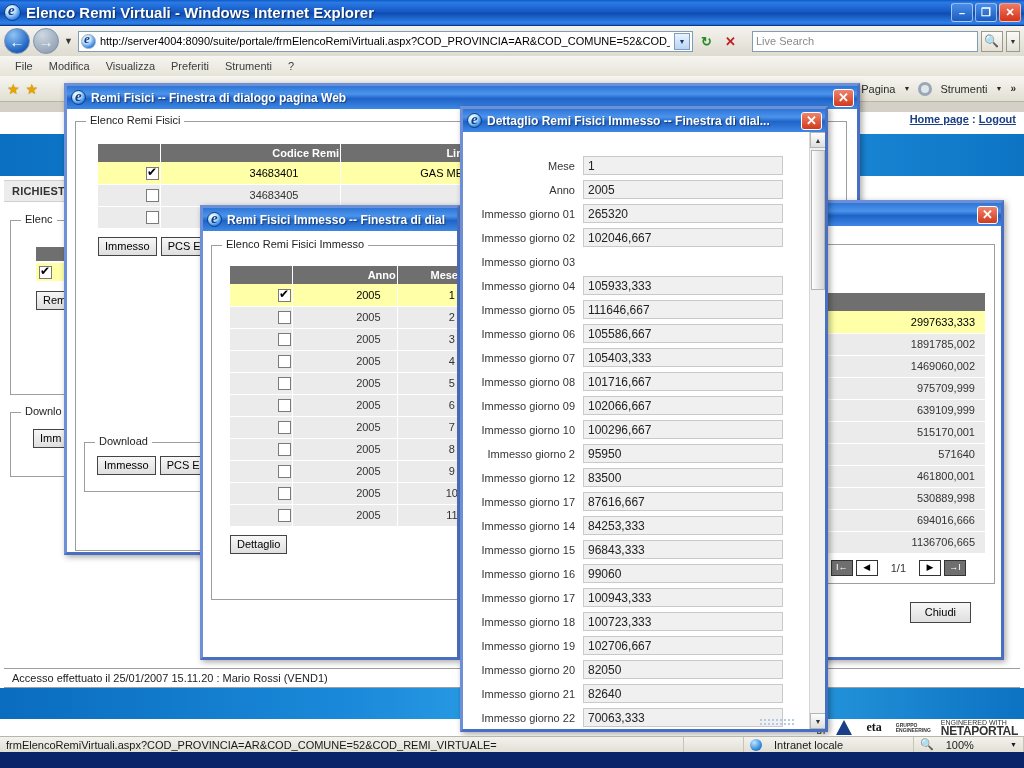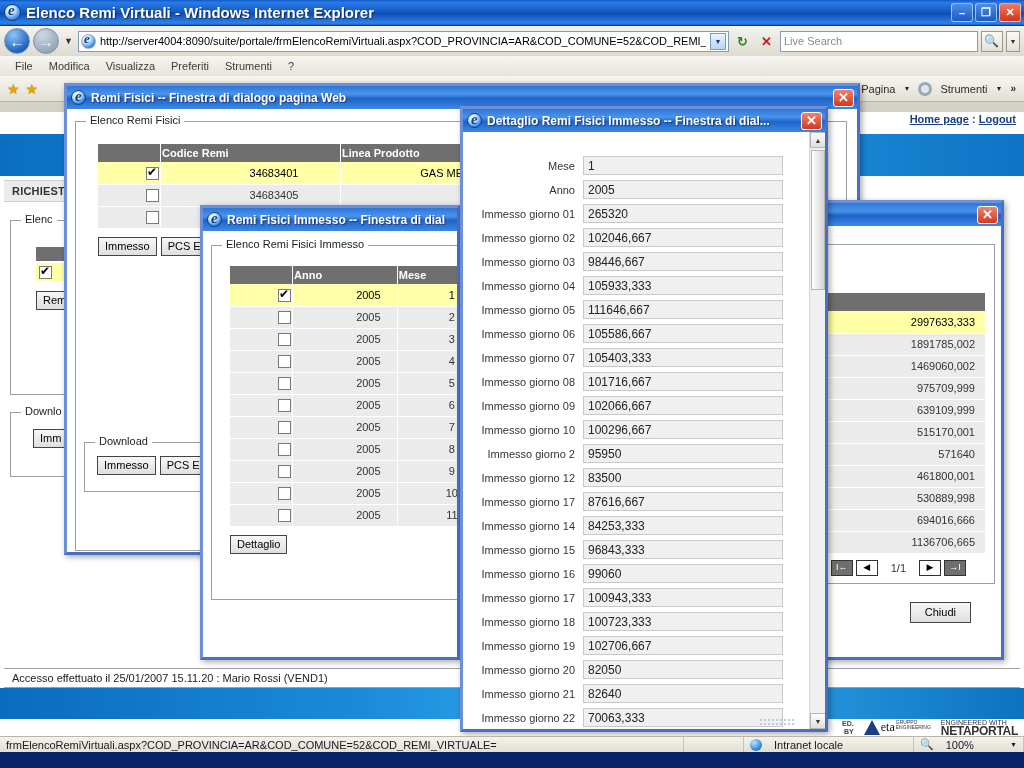--- a/index.html
+++ b/index.html
@@ -96,23 +96,23 @@
     display: flex; align-items: center; justify-content: center;
     font-size: 7px; color: #0a3c7d;
   }
   .tbico {
     width: 21px; height: 21px; display: flex; align-items: center; justify-content: center;
     font-size: 13px; font-weight: bold;
   }
   .tbico.refresh { color: #2a8a2a; }
   .tbico.stop { color: #c02020; }
   .searchbox {
-    width: 198px; height: 21px; background: #fff; border: 1px solid #7f9db9;
+    width: 226px; height: 21px; background: #fff; border: 1px solid #7f9db9;
     display: flex; align-items: center; padding: 0 3px;
-    color: #8a8a8a; font-size: 11px;
+    color: #8a8a8a; font-size: 11px; margin-left: 8px;
   }
   .searchbtn {
     width: 22px; height: 21px; display: flex; align-items: center; justify-content: center;
     background: linear-gradient(to bottom,#fbfaf7,#e3e0d6);
     border: 1px solid #9a9a8c;
     color: #1a3fa0; font-size: 12px;
   }
   .searchdd {
     width: 14px; height: 21px; display: flex; align-items: center; justify-content: center;
     background: linear-gradient(to bottom,#fbfaf7,#e3e0d6);
@@ -199,21 +199,21 @@
     background: linear-gradient(to right,#0a6cbe 0%,#1b8ada 35%,#39b0f0 62%,#0c72c2 100%);
   }
   .page-branding {
     position: absolute; right: 0; bottom: 0; height: 17px; left: 0;
     background: #fff; display: flex; align-items: center; justify-content: flex-end;
     gap: 10px; padding-right: 6px;
   }
   .brand-ed {
     font-size: 7px; color: #444; line-height: 8px; text-align: right; font-weight: bold;
   }
-  .brand-neta { display: flex; align-items: flex-start; gap: 1px; }
+  .brand-neta { display: flex; align-items: center; gap: 14px; font-weight: bold; }
   .neta-tri {
     width: 0; height: 0; border-left: 8px solid transparent;
     border-right: 8px solid transparent; border-bottom: 15px solid #1b3f86;
   }
   .neta-word { font-size: 12px; color: #111; font-family: "Liberation Serif", serif; }
   .brand-eng { font-size: 7px; color: #333; line-height: 9px; }
   .brand-eng b { font-size: 12px; letter-spacing: -.3px; }
   .gruppo { font-size: 5px; color: #333; line-height: 5px; }
 
   
@@ -257,21 +257,21 @@
     color: #fff; font-size: 13px; font-weight: bold;
     display: flex; align-items: center; justify-content: center;
     line-height: 1;
   }
   .dlg-body { position: absolute; left:0; right:0; top:23px; bottom:0; background:#fff; overflow:hidden; }
 
   
   table.grid { border-collapse: collapse; width: 100%; font-size: 11px; }
   table.grid th {
     background: #6f6f6f; color: #fff; font-weight: bold; font-size: 11px;
-    height: 18px; text-align: left;
+    height: 18px; text-align: right;
     border-right: 1px solid #fff;
   }
   table.grid td {
     height: 22px; text-align: center; background: #ebebeb;
     border-bottom: 1px solid #fff; border-right: 1px solid #fff;
     color: #333;
     padding-left: 48px;
   }
   table.grid tr.sel td { background: #ffffa8; color: #000; }
   td.chk, th.chk { width: 28px; }
@@ -655,21 +655,20 @@
         <div class="det-row">
             <span class="det-lbl">Immesso giorno 01</span>
             <span class="det-val">265320</span>
           </div>
         <div class="det-row">
             <span class="det-lbl">Immesso giorno 02</span>
             <span class="det-val">102046,667</span>
           </div>
         <div class="det-row">
             <span class="det-lbl">Immesso giorno 03</span>
-            <span class="det-val">98446,667</span>
           </div>
         <div class="det-row">
             <span class="det-lbl">Immesso giorno 04</span>
             <span class="det-val">105933,333</span>
           </div>
         <div class="det-row">
             <span class="det-lbl">Immesso giorno 05</span>
             <span class="det-val">111646,667</span>
           </div>
         <div class="det-row">

